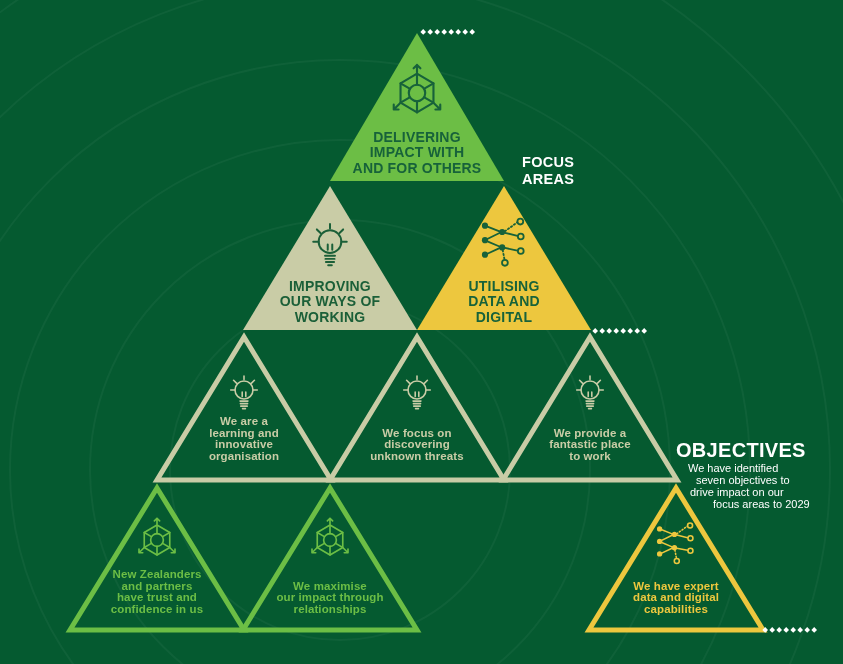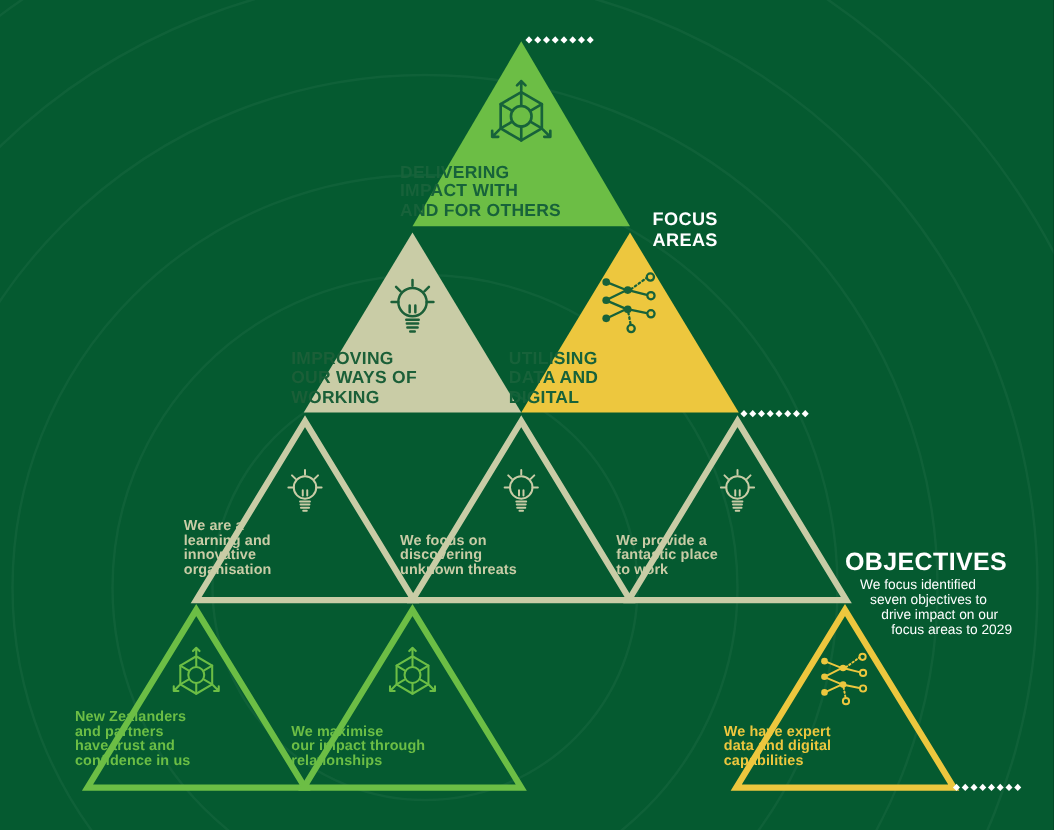--- a/index.html
+++ b/index.html
@@ -10,38 +10,38 @@
   }
   .bg-arcs{position:absolute;left:0;top:0;}
   
   .tri{position:absolute;}
   .tri .shape{position:absolute;inset:0;width:100%;height:100%;overflow:visible;display:block;}
   .tri .shape polygon{vector-effect:non-scaling-stroke;}
   .tri.filled .shape polygon{fill:var(--fill);stroke:none;}
   .tri.outline .shape polygon{fill:none;stroke:var(--ink);stroke-width:5px;stroke-linejoin:miter;}
   .tri .icon{position:absolute;left:50%;transform:translateX(-50%);color:var(--ink);}
   .tri .label{
-    position:absolute;left:-10px;right:-10px;font-weight:bold;
+    position:absolute;left:-10px;right:-10px;text-align:center;font-weight:bold;
     color:var(--ink);white-space:pre-line;
   }
   .tri.big .label{font-size:14px;line-height:15.4px;letter-spacing:.2px;bottom:5px;}
   .tri.small .label{font-size:11.5px;line-height:11.8px;letter-spacing:.1px;}
   
   .focus-heading{
-    position:absolute;left:522px;top:168px;color:#fff;font-weight:bold;
+    position:absolute;left:522px;top:154px;color:#fff;font-weight:bold;
     font-size:14.5px;line-height:16.5px;white-space:pre-line;letter-spacing:.3px;
   }
   .objectives-heading{
     position:absolute;left:676px;top:439px;color:#fff;font-weight:bold;
     font-size:20px;letter-spacing:.3px;
   }
   .objectives-desc{position:absolute;left:688px;top:463px;color:#fff;font-size:11px;line-height:11.9px;}
   .objectives-desc .ln1{margin-left:0;}
   .objectives-desc .ln2{margin-left:8px;}
-  .objectives-desc .ln3{margin-left:17px;}
+  .objectives-desc .ln3{margin-left:2px;}
   .objectives-desc .ln4{margin-left:25px;}
   
   .dots{position:absolute;display:flex;gap:2.6px;align-items:center;}
   .dots span{width:4.4px;height:4.4px;background:#fff;transform:rotate(45deg);display:block;}
   .defs{position:absolute;width:0;height:0;overflow:hidden;}
 </style>
 </head>
 <body>
 
 <svg class="defs" aria-hidden="true">
@@ -199,21 +199,21 @@
       </svg>
     <div class="label" style="bottom:14px">We have expert
 data and digital
 capabilities</div>
   </div>
 
   <div class="focus-heading">FOCUS
 AREAS</div>
   <div class="objectives-heading">OBJECTIVES</div>
   <div class="objectives-desc">
-    <div class="ln1">We focus identified</div>
+    <div class="ln1">We have identified</div>
     <div class="ln2">seven objectives to</div>
     <div class="ln3">drive impact on our</div>
     <div class="ln4">focus areas to 2029</div>
   </div>
 
   <div class="dots" style="left:421px;top:30px">
     <span></span>
       <span></span>
       <span></span>
       <span></span>

